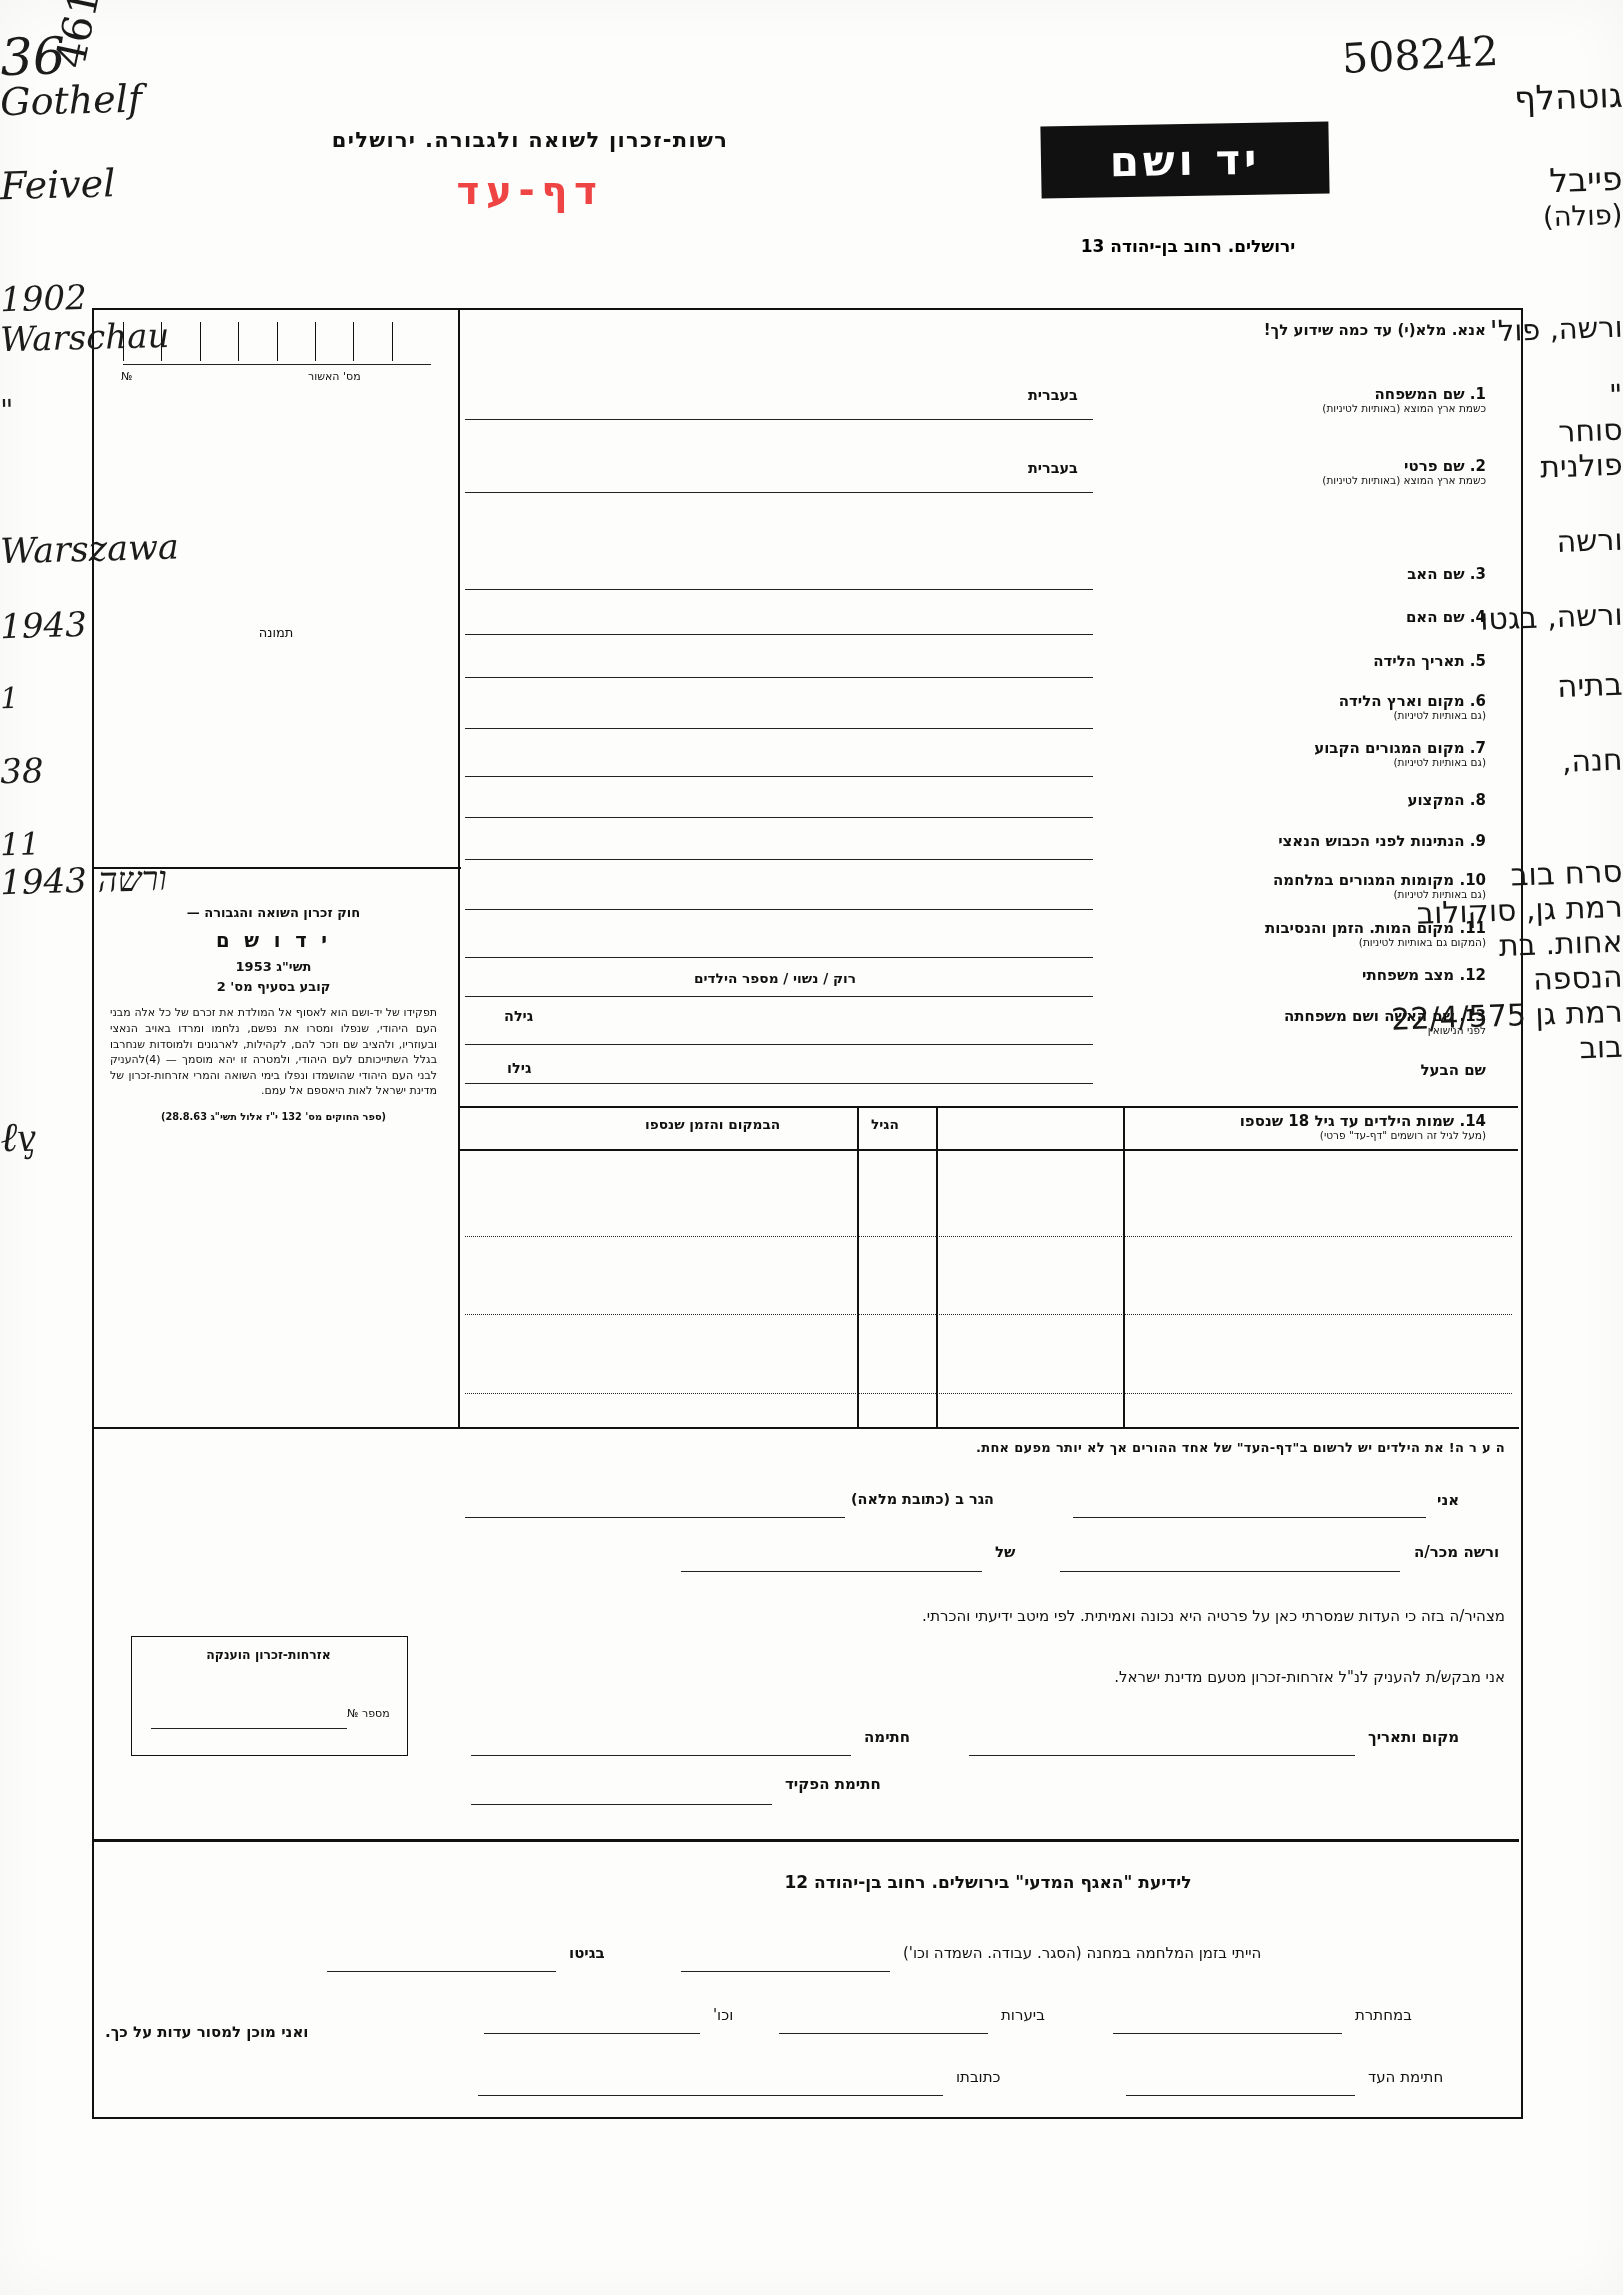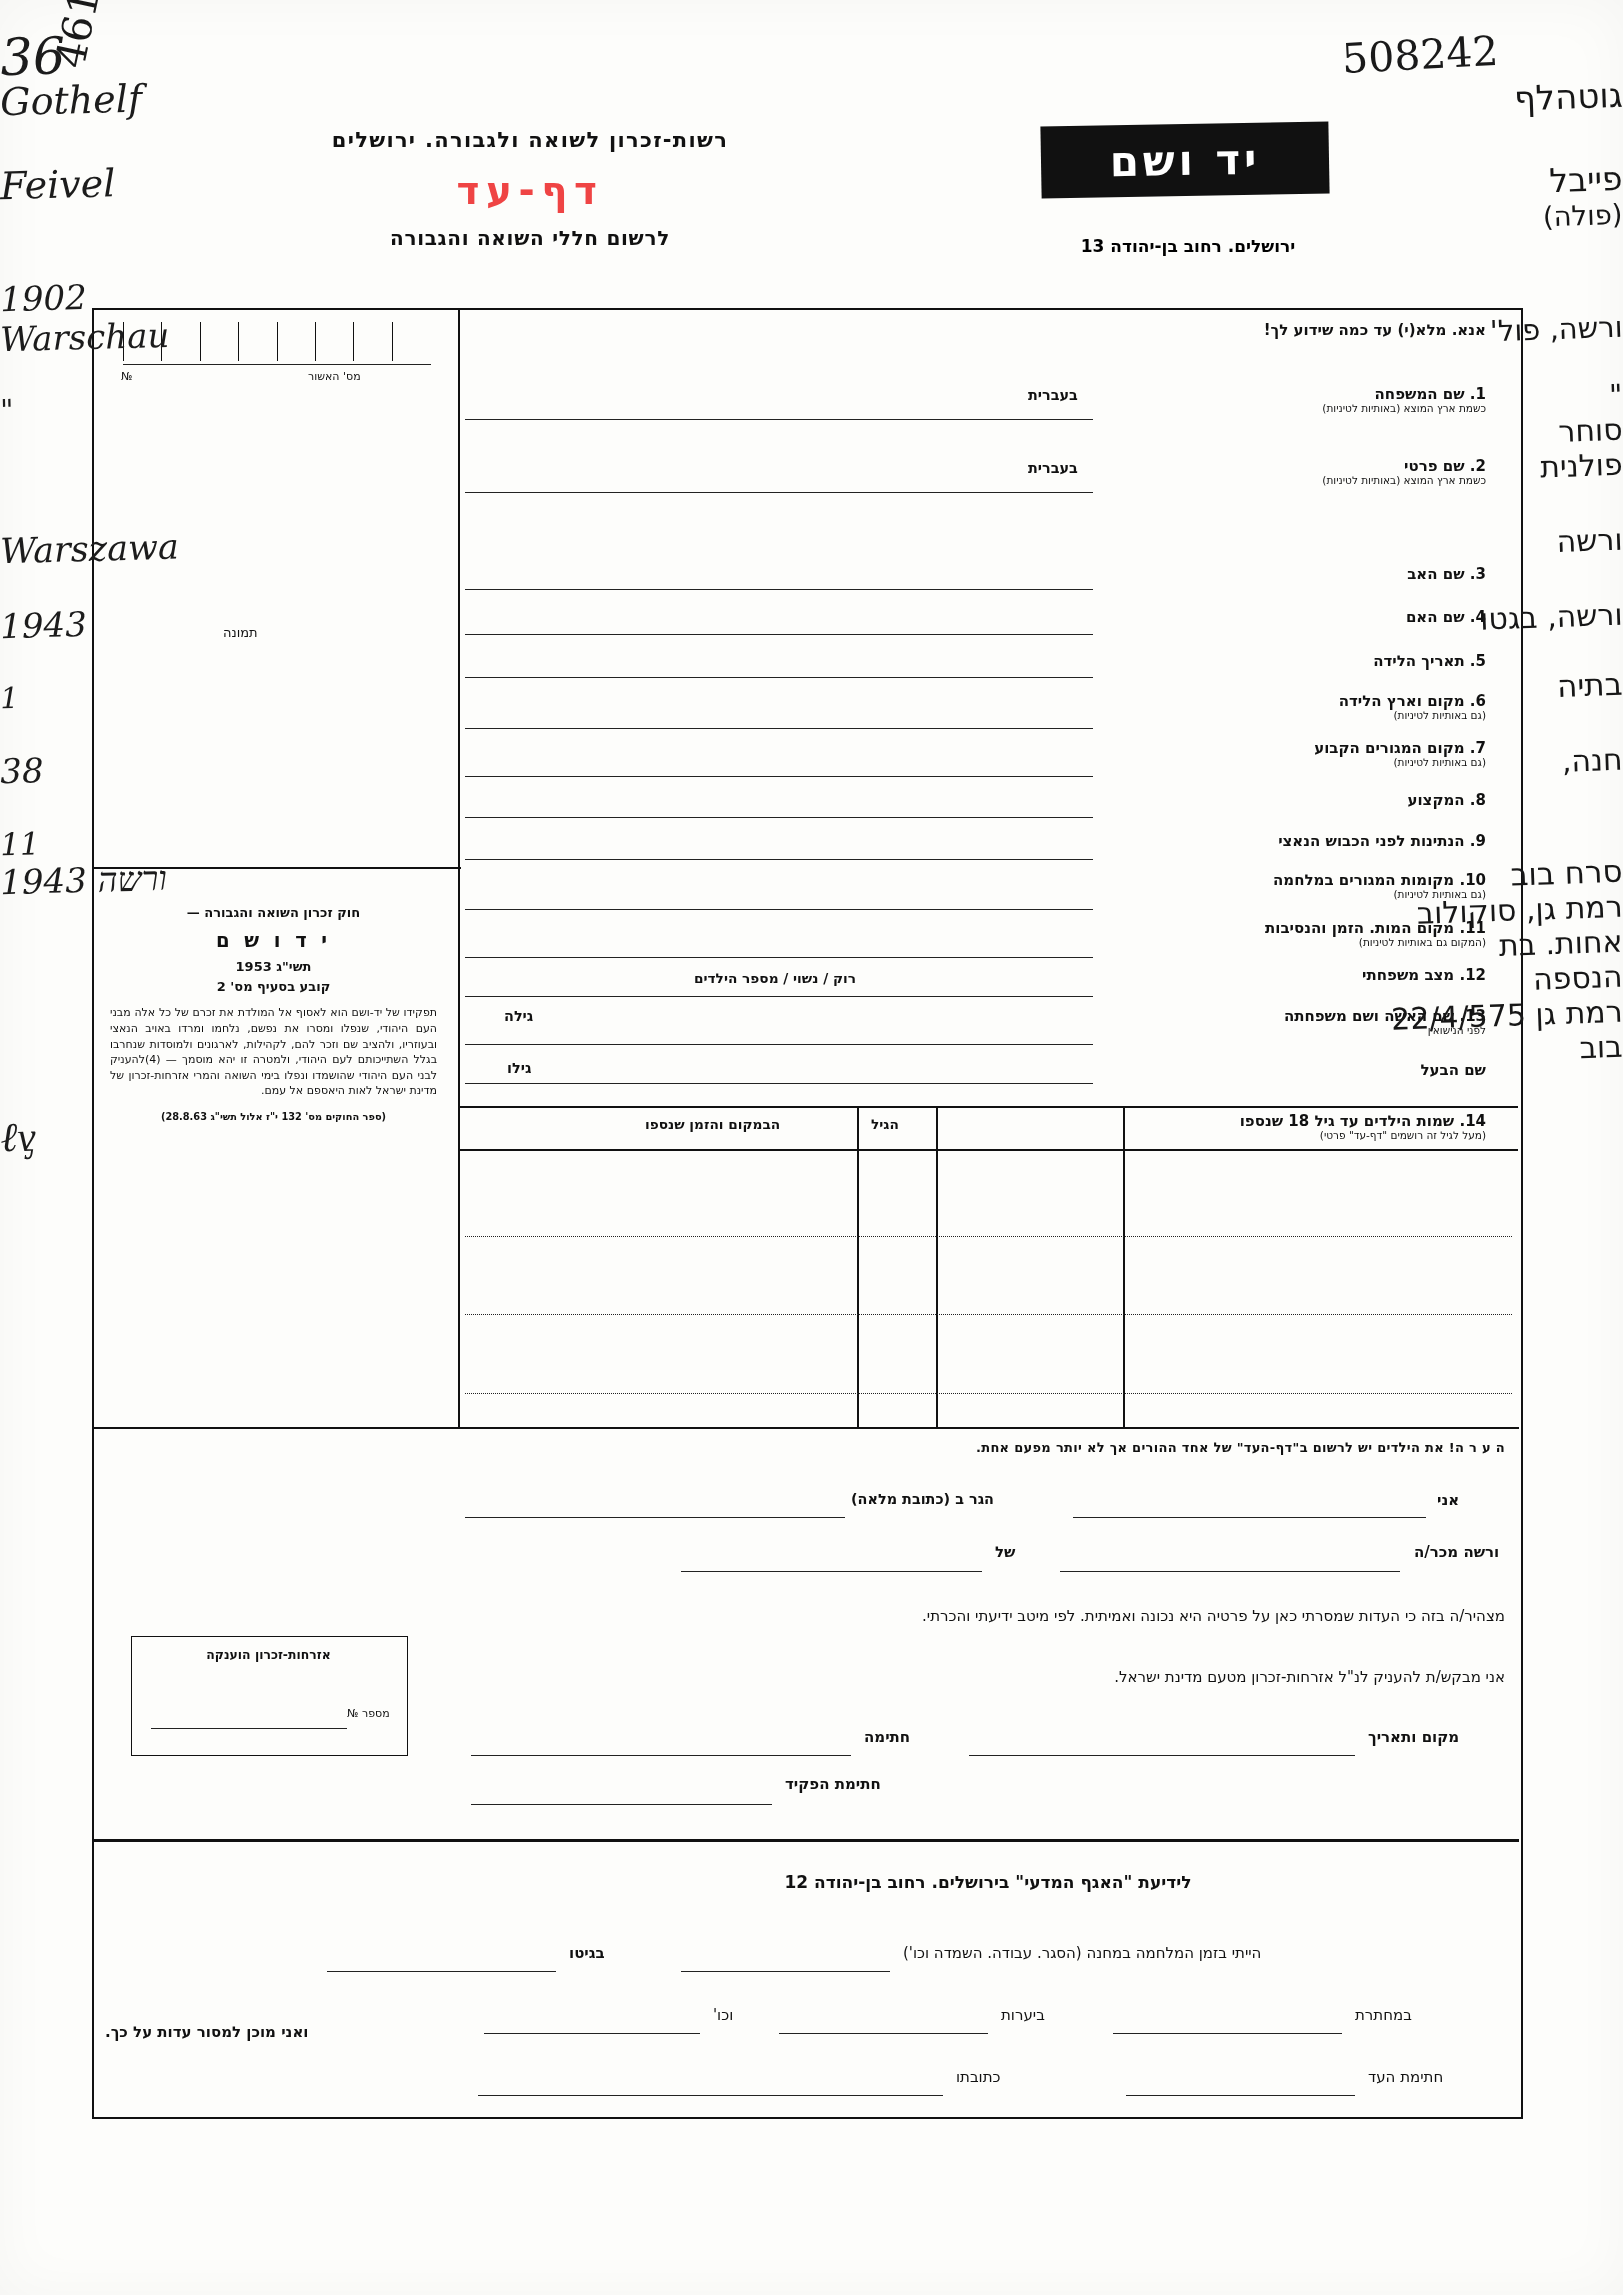--- a/index.html
+++ b/index.html
@@ -260,21 +260,20 @@
 <div class="page">
   <div class="scan-edge"></div>
 
   <div class="corner-note" style="left:46px; top:62px; font-size:41px; transform:rotate(-78deg); transform-origin:left top;">4612</div>
 
   <div class="corner-note" style="left:1342px; top:31px; font-size:41px; transform:rotate(-3deg);">508242</div>
 
   <div class="hdr-title-block" style="left:157px; top:128px; width:746px;">
     <div class="hdr-line1" style="font-size:21px;">רשות-זכרון לשואה ולגבורה. ירושלים</div>
     <div class="hdr-daf" style="font-size:39px; margin-top:15.7px;">דף-עד</div>
-    <div class="hdr-sub" style="font-size:20px; margin-top:13px;">לרשום חללי השואה והגבורה</div>
   </div>
 
   <div class="logo-box" style="left:1041px; top:124px; width:288px; height:72px;">
     <span>יד ושם</span>
   </div>
   <div class="logo-addr" style="left:1034px; top:236px; width:308px; text-align:center; font-size:17px;">ירושלים. רחוב בן-יהודה 13</div>
 
   <div class="frame" style="left:92px; top:308px; width:1427px; height:1807px;"></div>
 
   <div class="vline" style="left:458px; top:308px; width:2px; height:1119px;"></div>
@@ -290,21 +289,21 @@
     <div style="width:38px;"></div>
       <div style="width:38px;"></div>
       <div style="width:38px;"></div>
     <div style="width:38px;"></div>
       <div style="width:39px;"></div>
   </div>
   <div class="solidline" style="left:123px; top:364px; width:308px;"></div>
   <div class="cert-no-label" style="left:308px; top:370px;">מס' האשור</div>
   <div class="cert-no-label" style="left:121px; top:370px;">№</div>
 
-  <div class="photo-label" style="left:223px; top:625px; width:118px; text-align:left;">תמונה</div>
+  <div class="photo-label" style="left:217px; top:625px; width:118px; text-align:center;">תמונה</div>
 
   <div class="law-col" style="left:110px; top:903px; width:327px;">
     <div class="law-title">חוק זכרון השואה והגבורה —</div>
     <div class="law-yv" style="margin-top:6.5px;">י ד ו ש ם</div>
     <div class="law-year" style="margin-top:5.2px;">תשי"ג 1953</div>
     <div class="law-year">קובע בסעיף מס' 2</div>
     <div class="law-body">תפקידו של יד-ושם הוא לאסוף אל המולדת את זכרם של כל אלה מבני העם היהודי, שנפלו ומסרו את נפשם, נלחמו ומרדו באויב הנאצי ובעוזריו, ולהציב שם וזכר להם, לקהילות, לארגונים ולמוסדות שנחרבו בגלל השתייכותם לעם היהודי, ולמטרה זו יהא מוסמך — (4)להעניק לבני העם היהודי שהושמדו ונפלו בימי השואה והמרי אזרחות-זכרון של מדינת ישראל לאות היאספם אל עמם.</div>
     <div class="law-foot">(ספר החוקים מס' 132 י"ז אלול תשי"ג 28.8.63)</div>
   </div>
 

